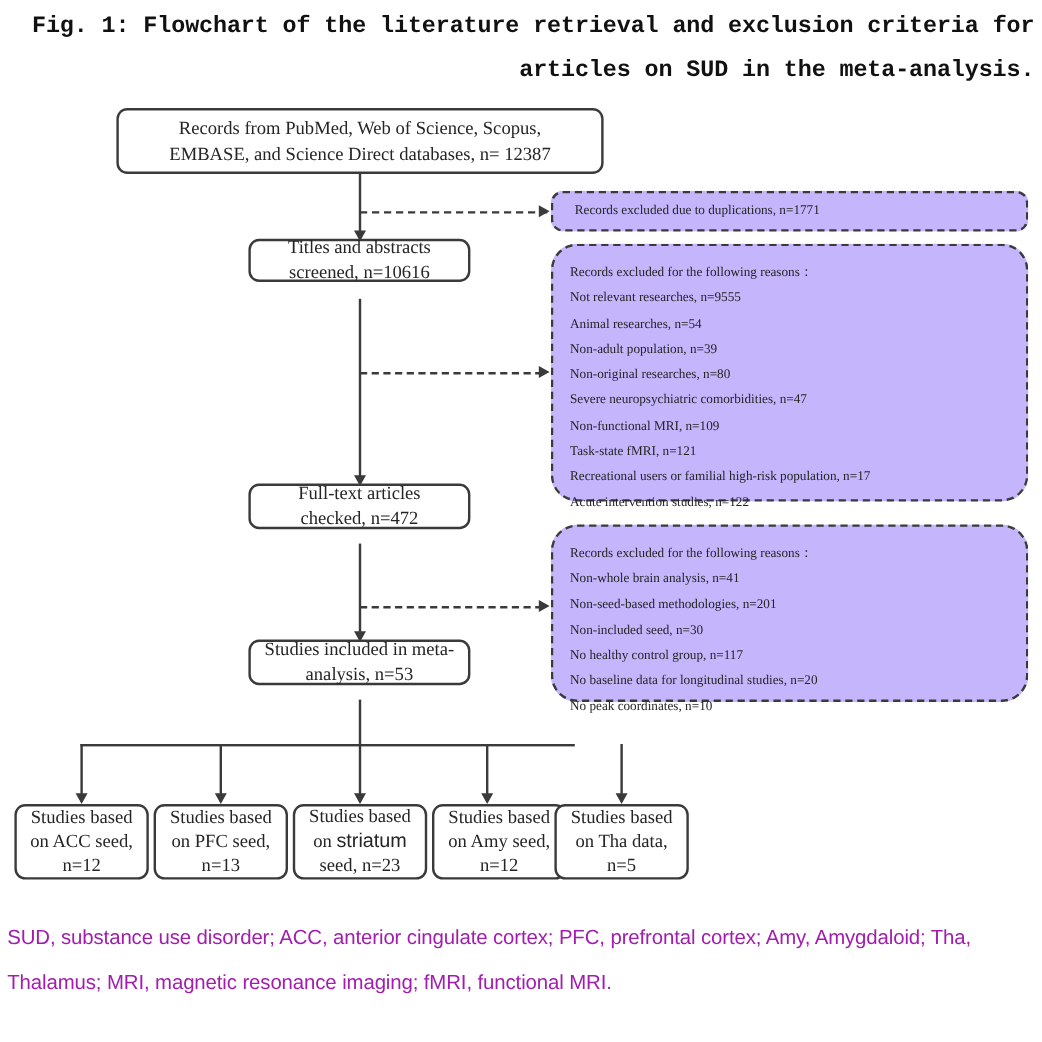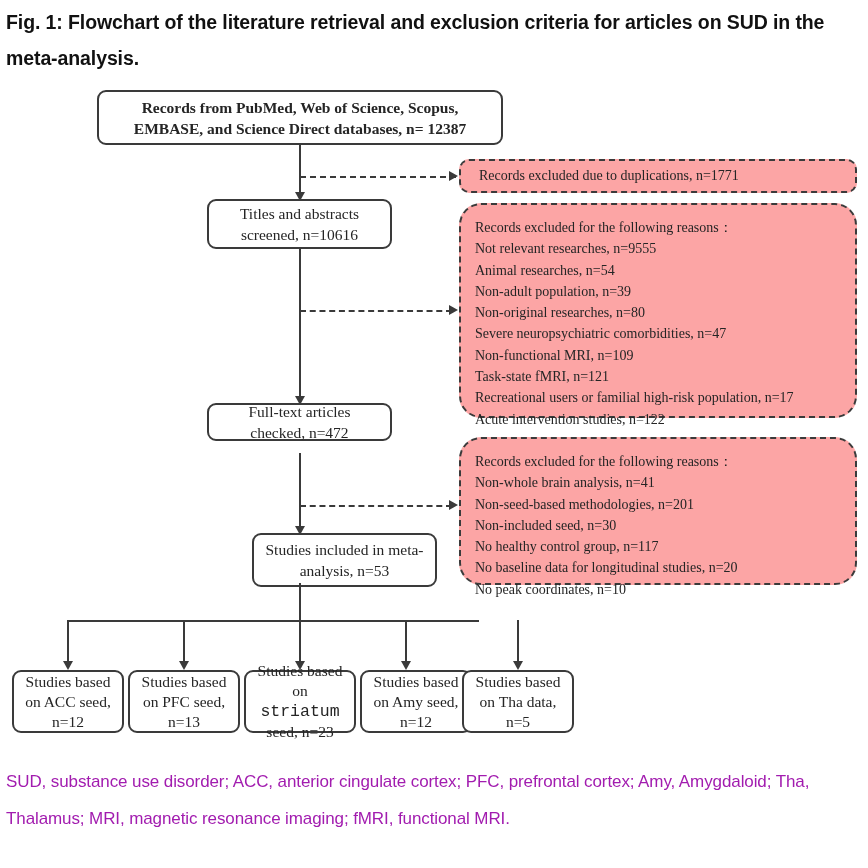--- a/index.html
+++ b/index.html
@@ -16,26 +16,27 @@
     font-family: "Liberation Serif", "DejaVu Serif", serif;
     color: #1a1a1a;
   }
 
   
   #caption {
     position: absolute;
     left: 6px;
     top: 4px;
     width: 856px;
-    font-family: Liberation Sans, sans-serif;
+    font-family: Liberation Mono, monospace;
     font-weight: bold;
     font-size: 19.5px;
     line-height: 36px;
     color: #111111;
     letter-spacing: -0.1px;
+    text-align: right;
   }
 
   
   #footnote {
     position: absolute;
     left: 6px;
     top: 763px;
     width: 856px;
     font-family: "Liberation Sans", "DejaVu Sans", sans-serif;
     font-size: 17px;
@@ -60,23 +61,23 @@
     color: #252525;
     padding: 2px 6px;
   }
   .box .txt { display: block; white-space: pre-line; }
 
   
   .dbox {
     position: absolute;
     box-sizing: border-box;
     border: 2px dashed #3a3a3a;
-    background: #fca5a5;
+    background: #c4b5fd;
     color: #252525;
-    font-size: 14px;
+    font-size: 11px;
     line-height: 21.3px;
   }
   .dbox .txt { display: block; white-space: pre-line; }
   .dbox.single {
     display: flex;
     align-items: center;
     border-radius: 10px;
     padding-left: 18px;
   }
   .dbox.list {
@@ -113,43 +114,43 @@
   .arrow-right {
     position: absolute;
     width: 0; height: 0;
     border-top: 5px solid transparent;
     border-bottom: 5px solid transparent;
     border-left: 9px solid #3a3a3a;
   }
 
   
   .alt-face {
-    font-family: Liberation Mono, monospace;
+    font-family: Liberation Sans, sans-serif;
     font-size: 16.5px;
   }
 </style>
 </head>
 <body>
 
 <div id="page">
 
   <div id="caption">Fig. 1: Flowchart of the literature retrieval and exclusion criteria for articles on SUD in the meta-analysis.</div>
 
-  <div class="box" style="left:97px; top:90px; width:406px; height:55px;font-weight:bold;">
+  <div class="box" style="left:97px; top:90px; width:406px; height:55px;">
     <span class="txt">Records from PubMed, Web of Science, Scopus,
 EMBASE, and Science Direct databases, n= 12387</span>
   </div>
 
   <div class="vline" style="left:299px; top:145px; height:54px;"></div>
   <div class="arrow-down" style="left:295px; top:192px;"></div>
 
   <div class="hdash" style="left:300px; top:176px; width:156px;"></div>
   <div class="arrow-right" style="left:449px; top:171px;"></div>
 
-  <div class="box" style="left:207px; top:199px; width:185px; height:50px;">
+  <div class="box" style="left:207px; top:199px; width:185px; height:36px;">
     <span class="txt">Titles and abstracts
 screened, n=10616</span>
   </div>
 
   <div class="vline" style="left:299px; top:249px; height:152px;"></div>
   <div class="arrow-down" style="left:295px; top:396px;"></div>
 
   <div class="hdash" style="left:300px; top:310px; width:152px;"></div>
   <div class="arrow-right" style="left:449px; top:305px;"></div>
 
@@ -157,21 +158,21 @@
     <span class="txt">Full-text articles
 checked, n=472</span>
   </div>
 
   <div class="vline" style="left:299px; top:453px; height:78px;"></div>
   <div class="arrow-down" style="left:295px; top:526px;"></div>
 
   <div class="hdash" style="left:300px; top:505px; width:152px;"></div>
   <div class="arrow-right" style="left:449px; top:500px;"></div>
 
-  <div class="box" style="left:207px; top:533px; width:185px; height:54px;margin-left:45px;">
+  <div class="box" style="left:207px; top:533px; width:185px; height:38px;">
     <span class="txt">Studies included in meta-
 analysis, n=53</span>
   </div>
 
   <div class="dbox single" style="left:459px; top:159px; width:398px; height:34px;">
     <span class="txt">Records excluded due to duplications, n=1771</span>
   </div>
 
   <div class="dbox list" style="left:459px; top:203px; width:398px; height:215px;">
     <span class="txt">Records excluded for the following reasons：</span>

